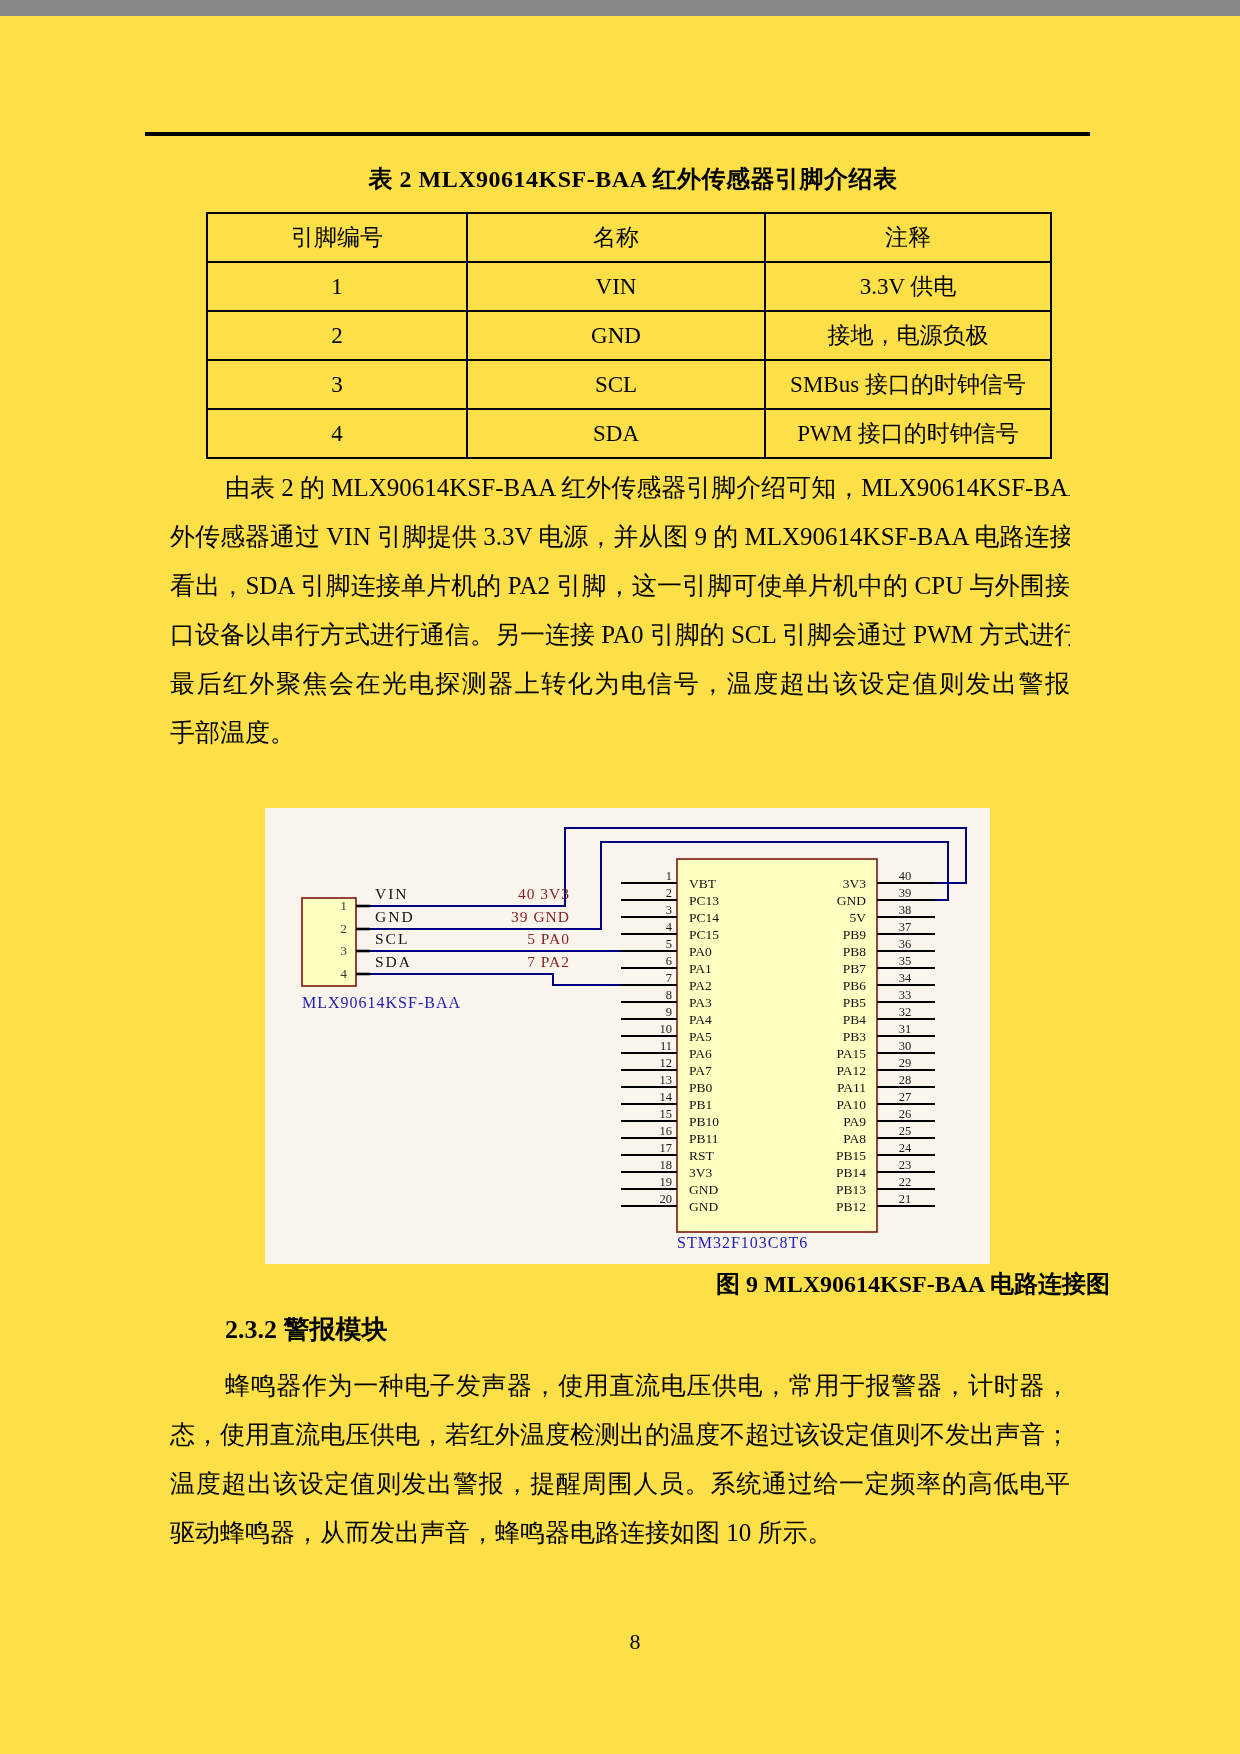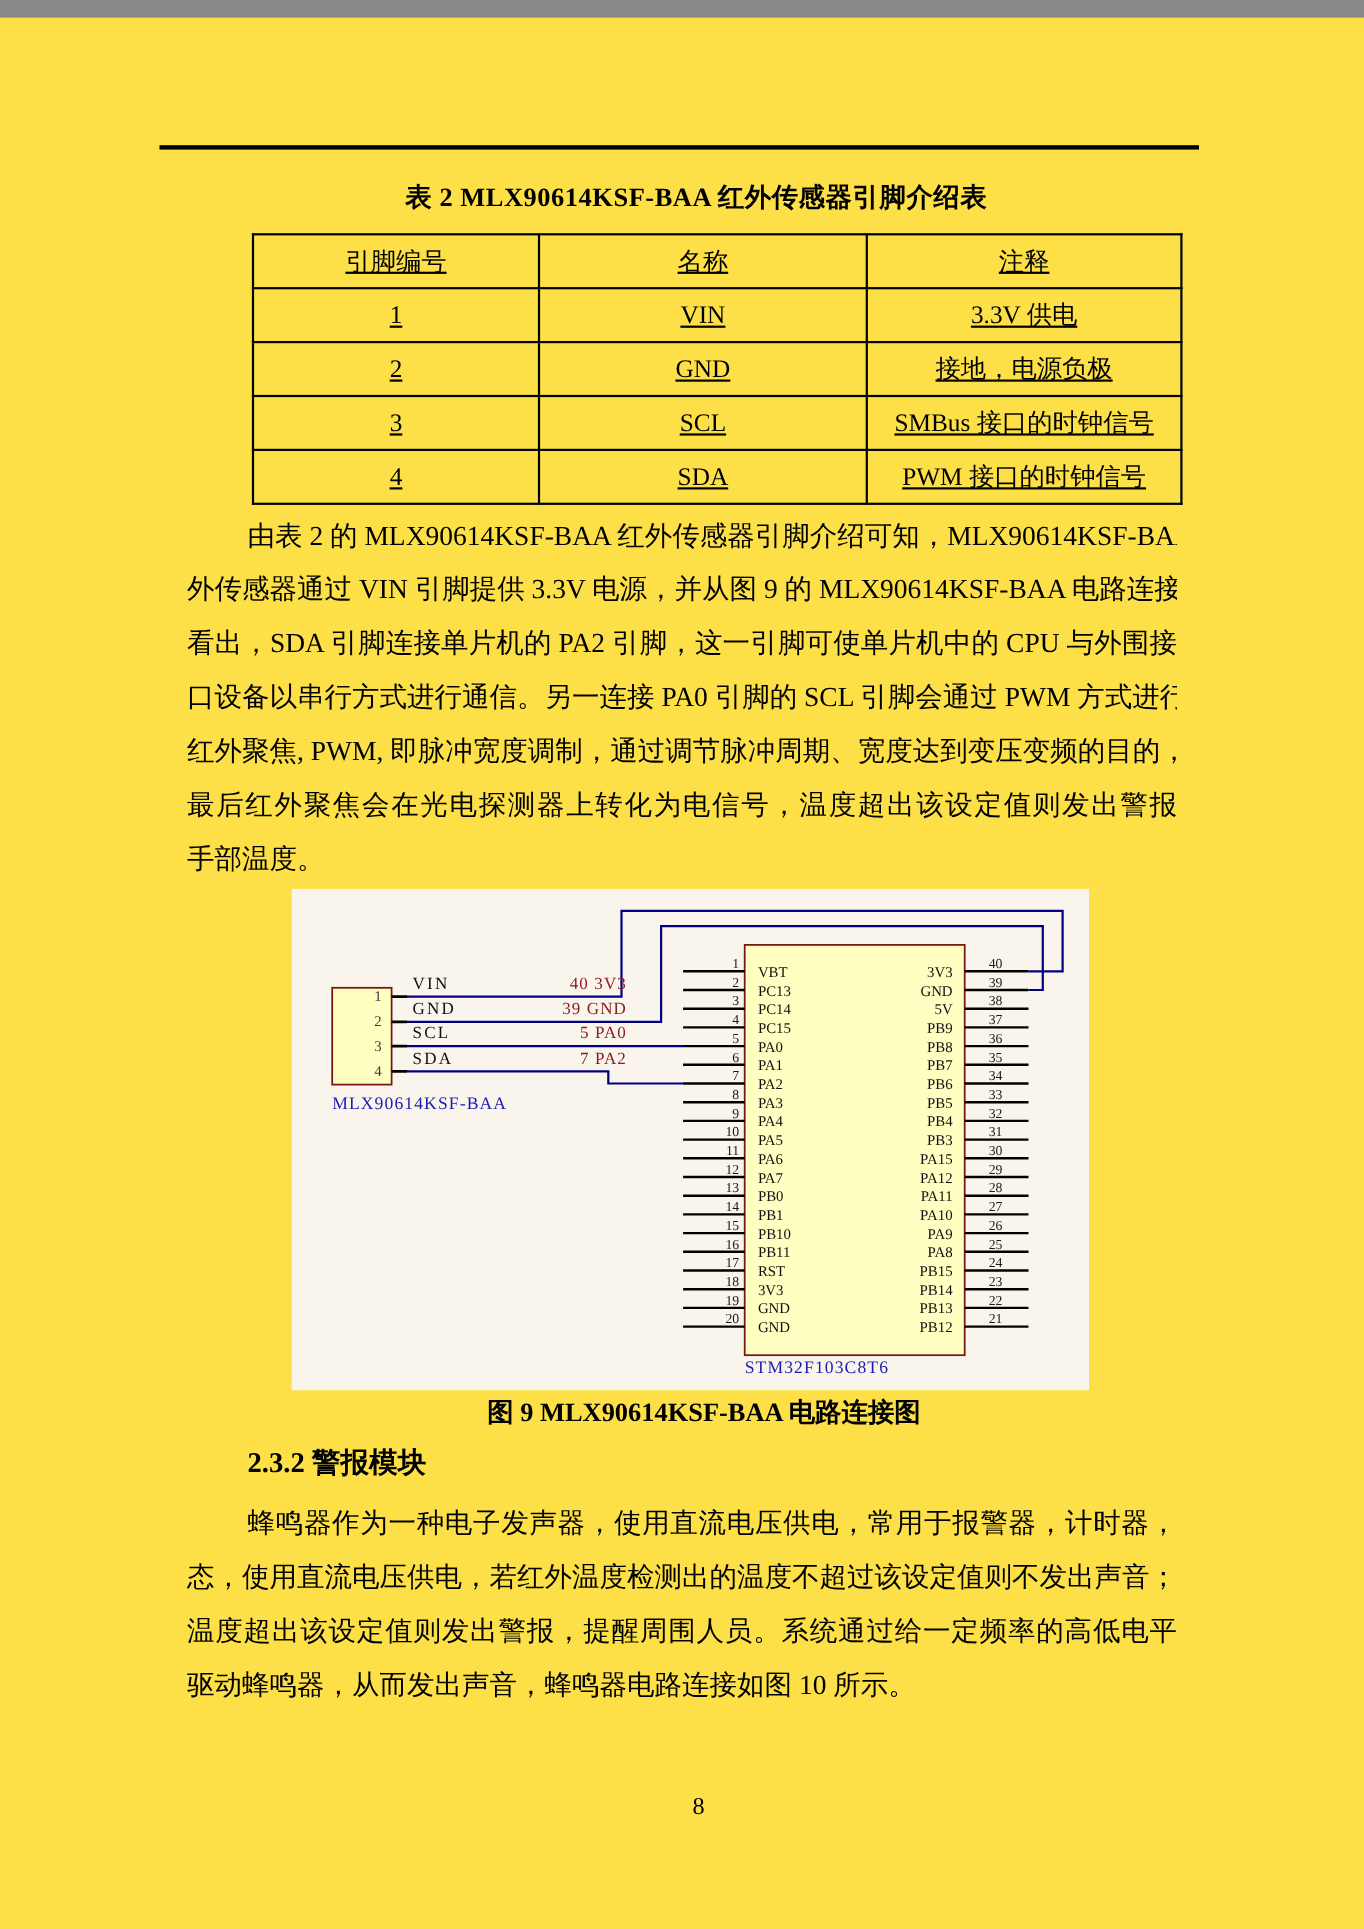--- a/index.html
+++ b/index.html
@@ -1,32 +1,32 @@
 <!DOCTYPE html>
 <html><head>
 <meta charset="utf-8">
 <style>
   html,body{margin:0;padding:0;background:#888;}
   .page{position:relative;width:1240px;height:1754px;background:#fde047;margin:16px auto;
         font-family:"Liberation Serif","DejaVu Serif",serif;color:#000;overflow:hidden;}
   .header-rule{position:absolute;left:145px;top:116px;width:945px;height:4px;background:#000;}
   .table-title{position:absolute;left:171px;top:147px;width:924px;text-align:center;
                font-size:24px;font-weight:bold;letter-spacing:.5px;}
-  .pin-table{position:absolute;left:229px;top:196px;width:844px;border-collapse:collapse;
-             table-layout:fixed;font-size:23px;text-decoration:underline;}
+  .pin-table{position:absolute;left:206px;top:196px;width:844px;border-collapse:collapse;
+             table-layout:fixed;font-size:23px;}
   .pin-table th,.pin-table td{border:2.5px solid #000;text-align:center;vertical-align:middle;
              height:47px;font-weight:normal;padding:0;}
   .col1{width:260px}.col2{width:298px}.col3{width:286px}
   .para{position:absolute;left:170px;width:900px;font-size:25px;}
   .para .line{height:49px;line-height:49px;text-align:justify;text-align-last:justify;
               white-space:nowrap;overflow:hidden;}
   .para .line.indent{padding-left:55px;}
   .para .line.last{text-align-last:left;}
   .figure-panel{position:absolute;left:265px;top:792px;width:725px;height:456px;}
-  .fig-caption{position:absolute;left:170px;top:1252px;width:940px;text-align:center;
+  .fig-caption{position:absolute;left:170px;top:1252px;width:940px;text-align:right;
                font-size:24px;font-weight:bold;}
   .section-heading{position:absolute;left:225px;top:1296px;font-size:26px;font-weight:bold;}
   .page-num{position:absolute;left:170px;top:1613px;width:930px;text-align:center;font-size:22px;}
   svg text{font-family:"Liberation Serif","DejaVu Serif",serif;}
 </style>
 </head>
 <body>
 
 <div class="page">
   <div class="header-rule"></div>
@@ -68,21 +68,20 @@
           <td>PWM 接口的时钟信号</td>
         </tr>
       </tbody>
   </table>
 
   <div class="para" id="paragraph-1" style="top:447px;">
       <div class="line indent">由表 2 的 MLX90614KSF-BAA 红外传感器引脚介绍可知，MLX90614KSF-BAA 红</div>
       <div class="line">外传感器通过 VIN 引脚提供 3.3V 电源，并从图 9 的 MLX90614KSF-BAA 电路连接图</div>
       <div class="line">看出，SDA 引脚连接单片机的 PA2 引脚，这一引脚可使单片机中的 CPU 与外围接</div>
       <div class="line">口设备以串行方式进行通信。另一连接 PA0 引脚的 SCL 引脚会通过 PWM 方式进行</div>
-      <div class="line">红外聚焦, PWM, 即脉冲宽度调制，通过调节脉冲周期、宽度达到变压变频的目的，</div>
       <div class="line">最后红外聚焦会在光电探测器上转化为电信号，温度超出该设定值则发出警报</div>
       <div class="line last">手部温度。</div>
     </div>
 
   <div class="figure-panel">
     <svg id="schematic" width="725" height="456" viewBox="0 0 725 456">
         <rect x="0" y="0" width="725" height="456" fill="#FAF5EC"></rect>
         <polyline points="105,98 300,98 300,20 701,20 701,75 670,75" fill="none" stroke="#000080" stroke-width="2"></polyline>
         <polyline points="105,121 336,121 336,34 683,34 683,92 670,92" fill="none" stroke="#000080" stroke-width="2"></polyline>
         <polyline points="105,143 356,143" fill="none" stroke="#000080" stroke-width="2"></polyline>

